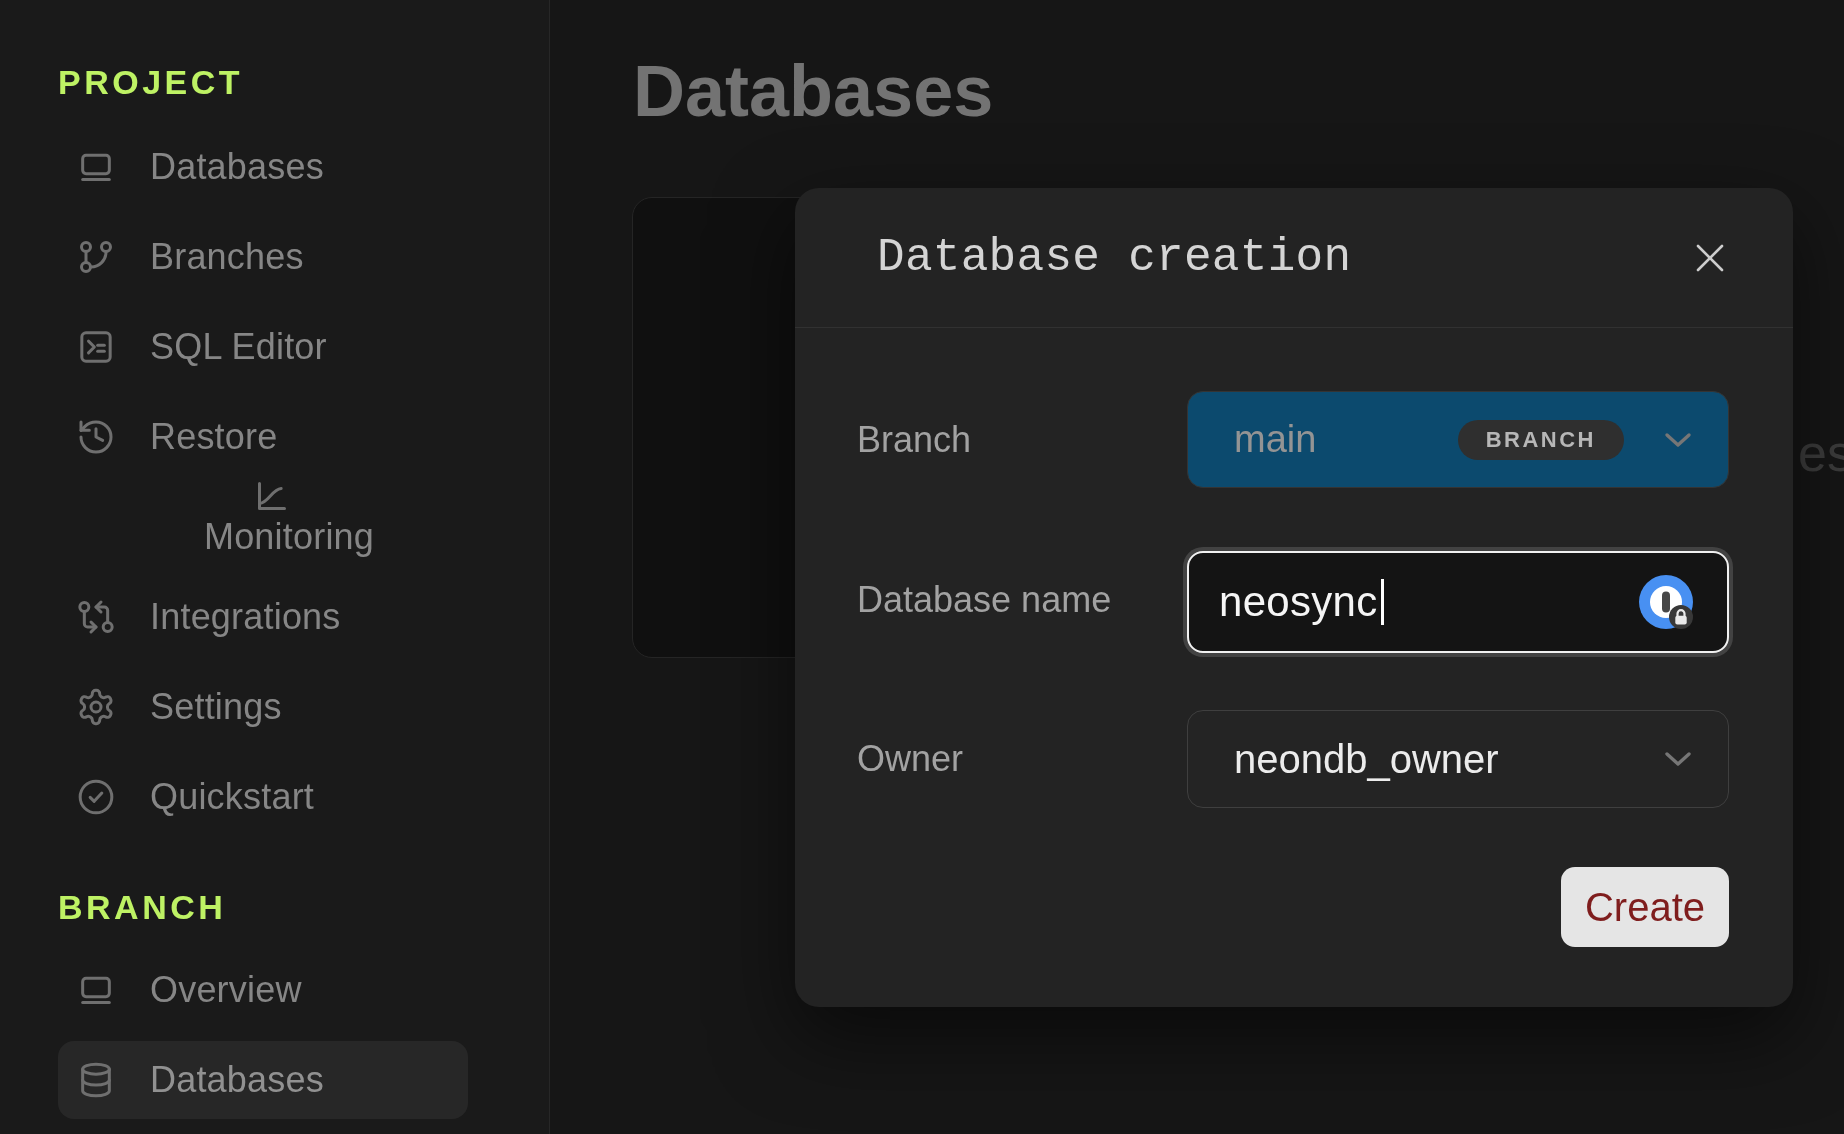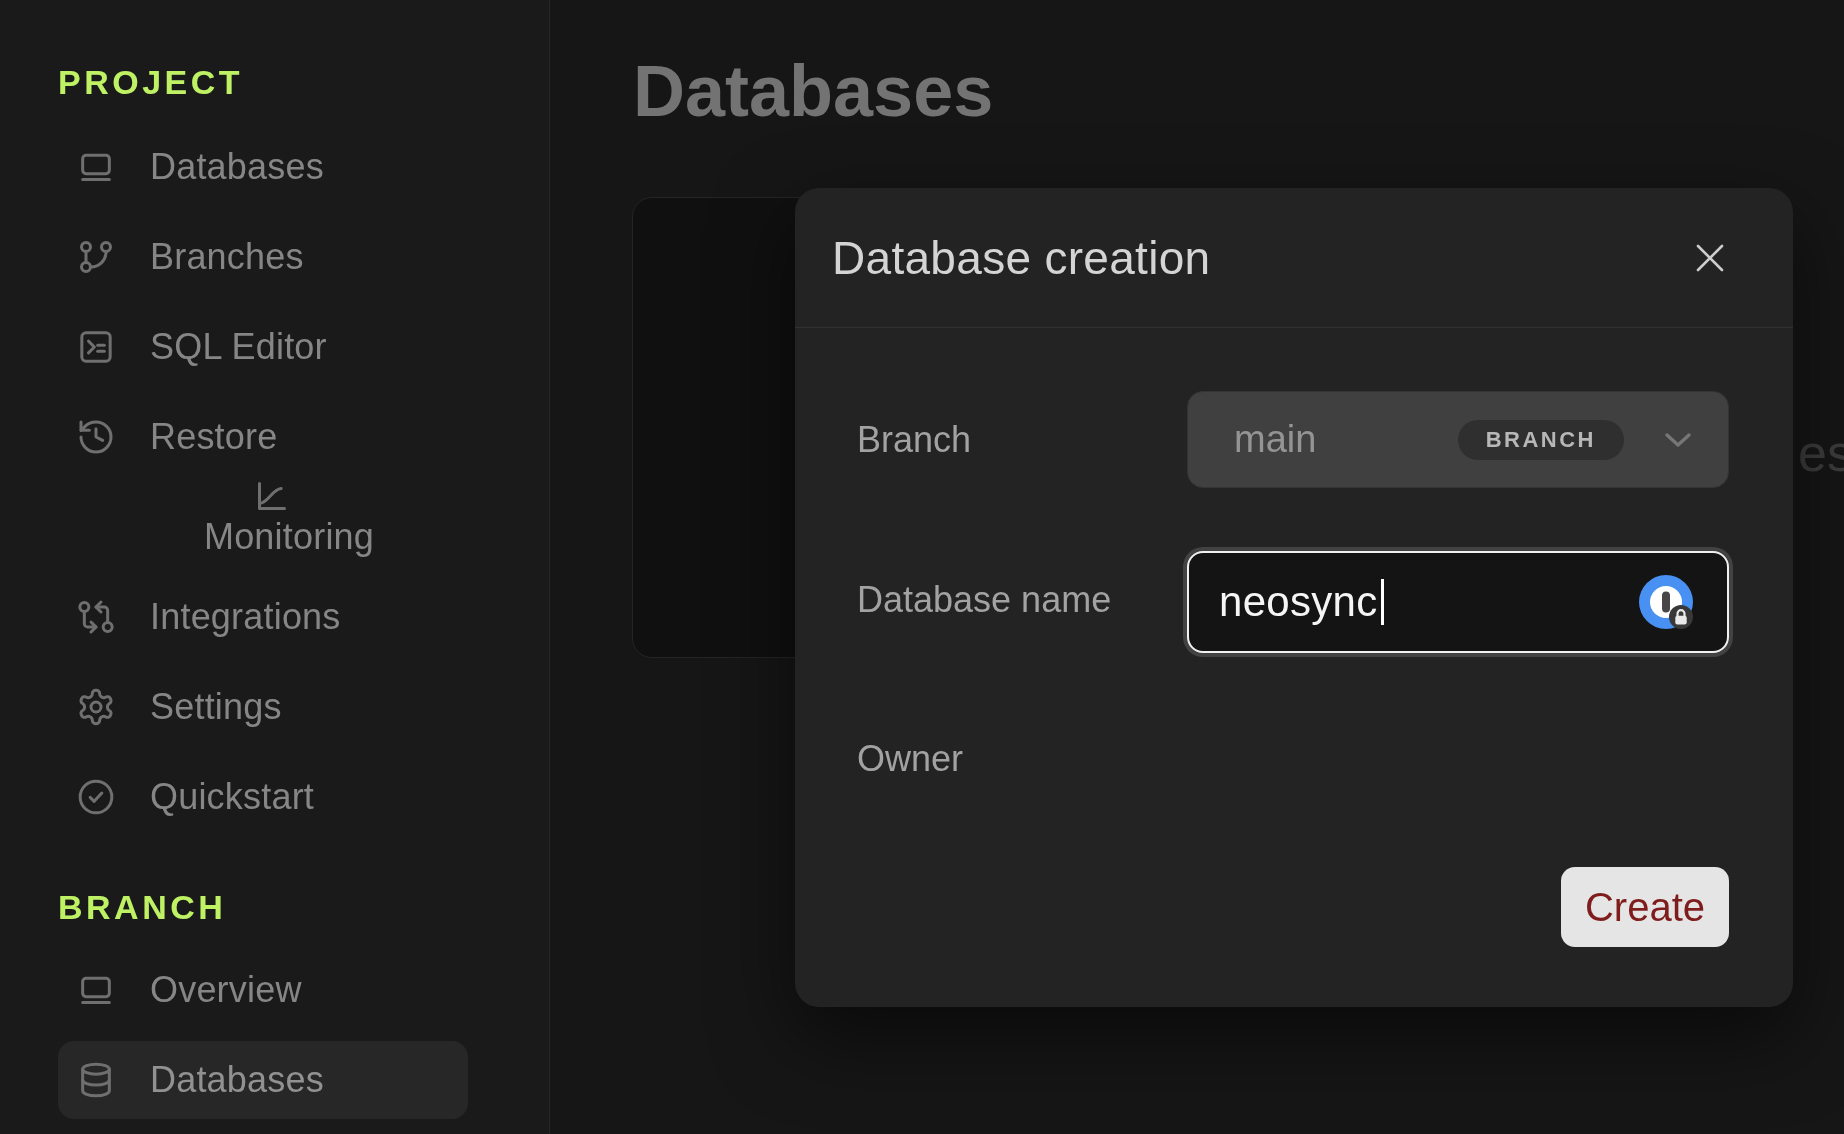--- a/index.html
+++ b/index.html
@@ -49,22 +49,23 @@
   }
 
   
   .modal {
     position:absolute; left:795px; top:188px; width:998px; height:819px;
     background:#232323; border-radius:24px;
     box-shadow:0 30px 80px rgba(0,0,0,0.55);
   }
   .modal-header {
     position:absolute; left:0; top:0; width:100%; height:140px;
-    display:flex; align-items:center; padding-left:37px;
+    display:flex; align-items:center; padding-left:82px;
     border-bottom:1px solid #313131;
+    font-family:Liberation Mono, monospace;
   }
   .modal-title { font-size:46px; font-weight:500; color:#d4d4d4; letter-spacing:0.3px; }
   .modal-close {
     position:absolute; left:883px; top:38px; width:64px; height:64px;
     display:flex; align-items:center; justify-content:center;
     background:none; border:none; cursor:pointer; border-radius:12px;
   }
 
   .field-label {
     position:absolute; left:62px; width:320px;
@@ -72,21 +73,21 @@
     font-size:36px; color:#a2a2a2;
   }
   .lbl-branch { top:203px; height:97px; }
   .lbl-dbname { top:363px; height:97px; }
   .lbl-owner  { top:522px; height:98px; }
 
   .field { position:absolute; left:392px; width:542px; border-radius:16px; }
 
   .branch-select {
     top:203px; height:97px;
-    background:#404040; border:1px solid #343434;
+    background:#0c4a6e; border:1px solid #343434;
     display:flex; align-items:center;
     padding:0 36px 0 46px; cursor:pointer;
   }
   .branch-value { font-size:38px; color:#949494; }
   .badge {
     margin-left:auto; height:40px; padding:0 28px;
     display:flex; align-items:center; border-radius:20px;
     background:#2f2f2f; color:#b7b7b7;
     font-size:22px; font-weight:700; letter-spacing:2.5px;
   }
@@ -297,16 +298,24 @@
         <rect x="24" y="17.5" width="8" height="21" rx="4" fill="#474747"></rect>
         <circle cx="43" cy="43" r="12" fill="#383838"></circle>
         <path d="M39.5 42.5v-2.8a3.5 3.5 0 0 1 7 0v2.8" stroke="#eaeaea" stroke-width="2.2" fill="none" stroke-linecap="round"></path>
         <rect x="37.3" y="41.8" width="11.4" height="8.7" rx="2" fill="#eaeaea"></rect>
       </svg>
     </span>
   </div>
 
   <div class="field-label lbl-owner">Owner</div>
 
+  <div class="field owner-select">
+    <span class="owner-value">neondb_owner</span>
+    <span class="chev">
+      <svg width="28" height="16" viewBox="0 0 28 16" fill="none" stroke="#767676" stroke-width="3.4" stroke-linecap="round" stroke-linejoin="round">
+          <path d="M3 3l11 10L25 3"></path>
+        </svg>
+    </span>
+  </div>
 
   <button class="btn btn-create">Create</button>
 
 </section>
 
 </body></html>

